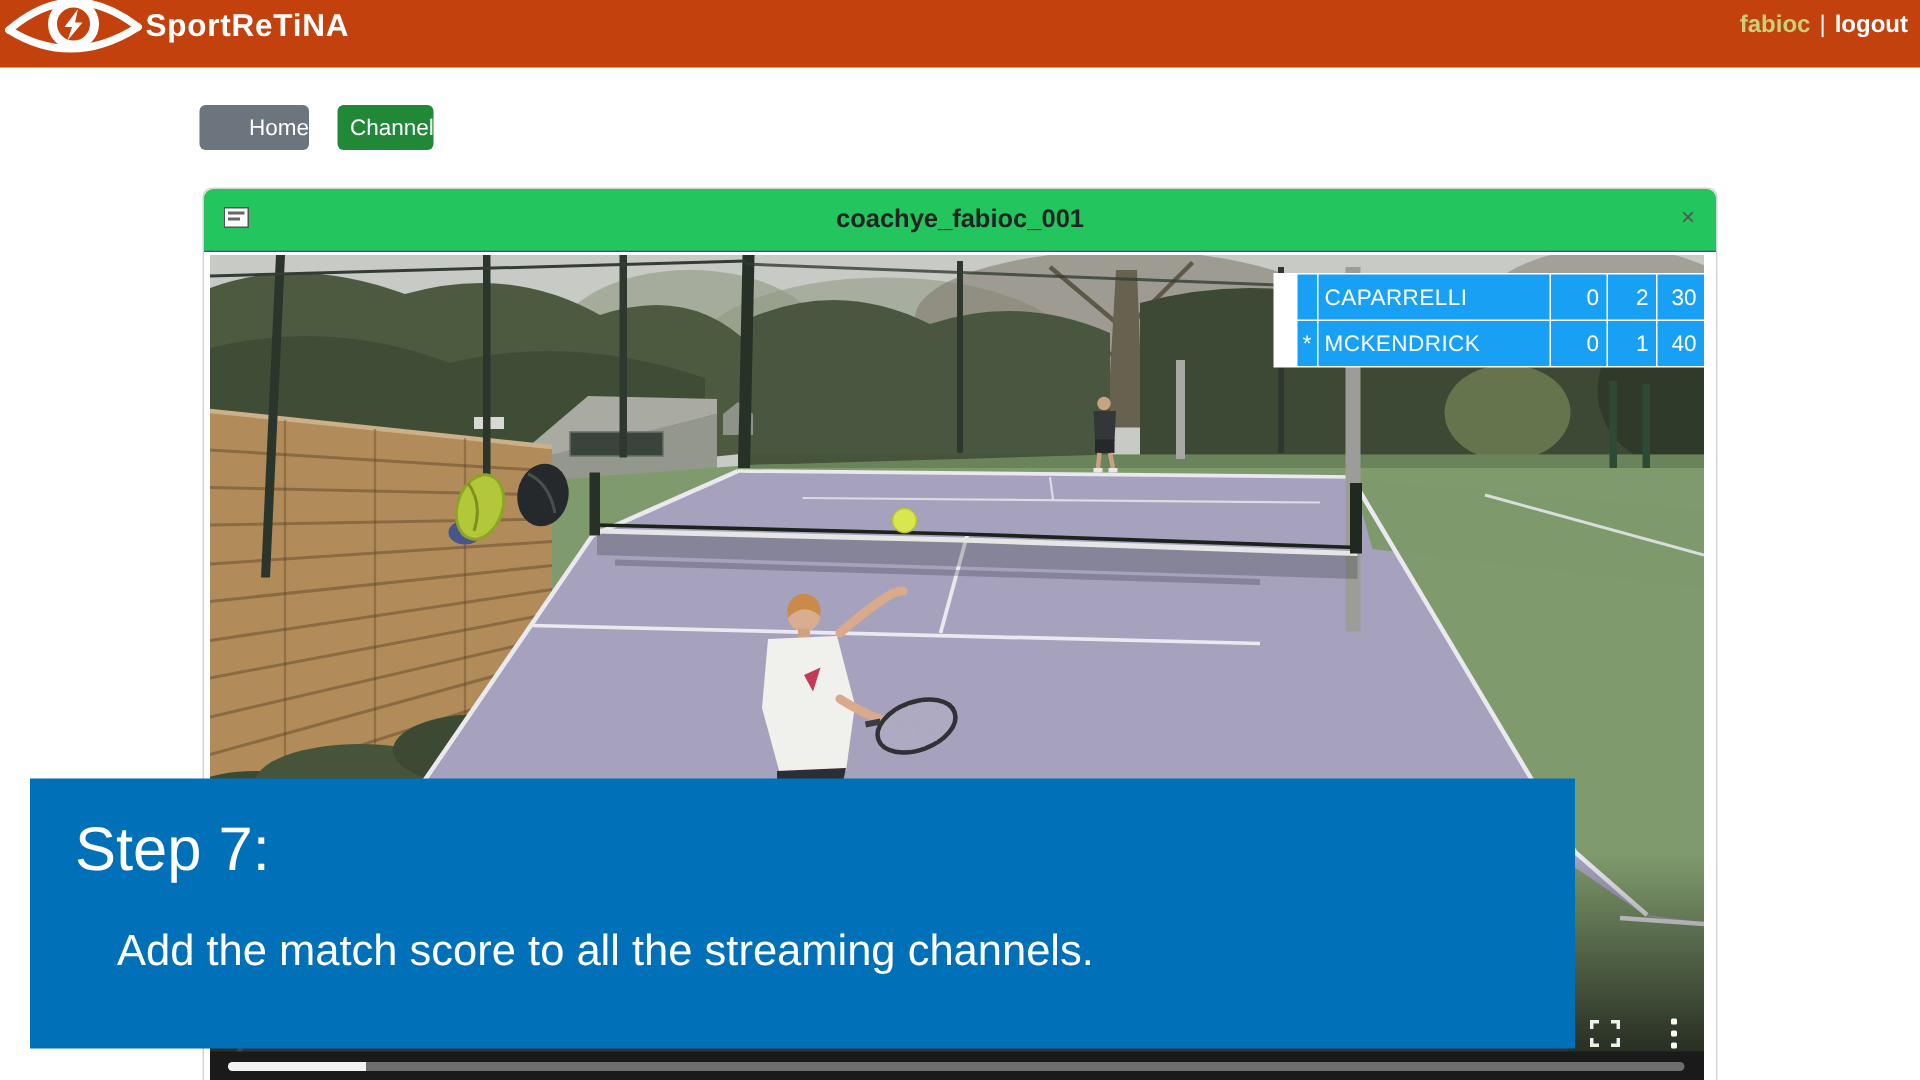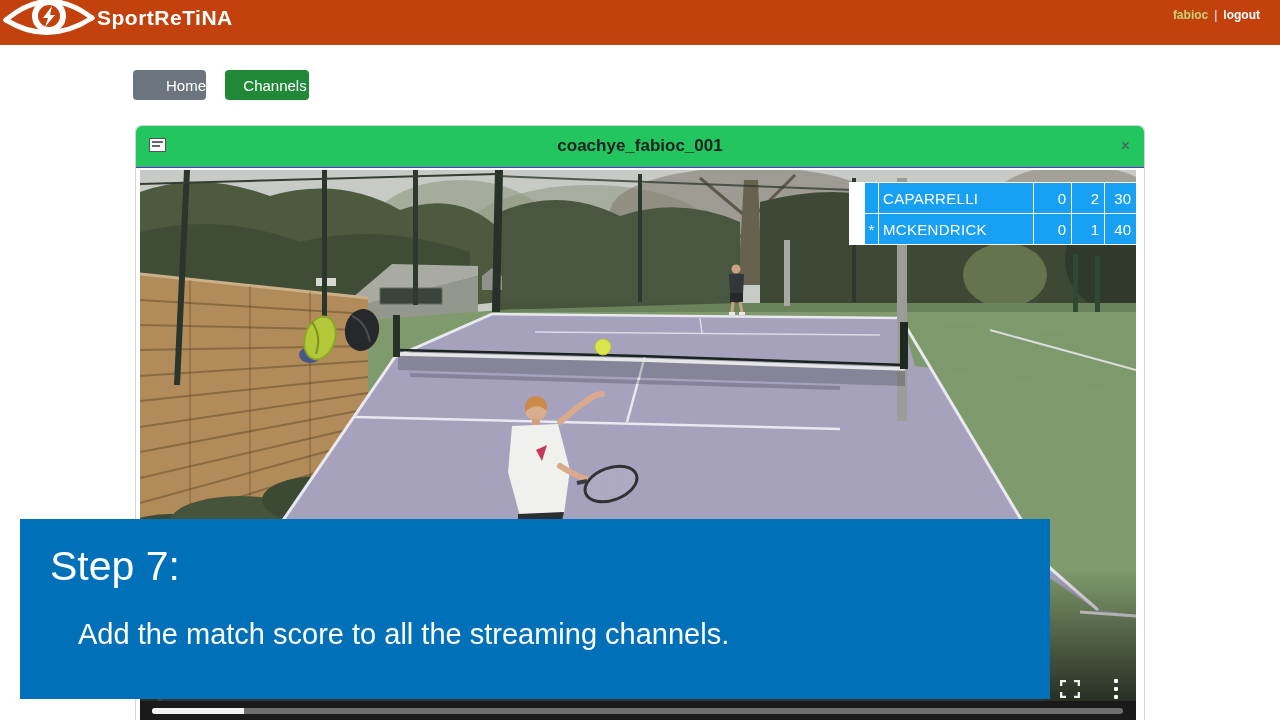--- a/index.html
+++ b/index.html
@@ -5,31 +5,31 @@
   * { margin:0; padding:0; box-sizing:border-box; }
   html,body { width:1280px; height:720px; overflow:hidden; background:#fff;
               font-family:"Liberation Sans", sans-serif; }
 
   
   .app-header { position:absolute; left:0; top:0; width:1280px; height:45px;
                 background:#c2410c; z-index:5; }
   .logo-wrap { position:absolute; left:2px; top:-6px; width:96px; height:50px; }
   .brand { position:absolute; left:97px; top:6px; color:#fff; font-size:21px;
            font-weight:600; letter-spacing:.5px; }
-  .user-area { position:absolute; right:20px; top:8px; font-size:12px; }
+  .user-area { position:absolute; right:8px; top:8px; font-size:16px; }
   .user-name { color:#c9d178; font-weight:600; }
   .user-sep { color:#eaf6ff; margin:0 6px; }
   .logout { color:#fff; font-weight:700; cursor:pointer; text-decoration:none; }
 
   
   .btn { position:absolute; top:70px; height:30px; border:none; border-radius:4px;
          color:#fff; font-size:15px; font-family:inherit; cursor:pointer;
          display:flex; align-items:center; justify-content:center;padding-left:33px; }
   .btn-home { left:133px; width:73px; background:#6c757d; }
-  .btn-channels { left:225px; width:84px; background:#218838; }
+  .btn-channels { left:225px; width:64px; background:#218838; }
   .caret { display:inline-block; margin-left:7px; width:0; height:0;
            border-left:5px solid transparent; border-right:5px solid transparent;
            border-top:5px solid #fff; }
 
   
   .panel { position:absolute; left:135px; top:125px; width:1010px; height:620px;
            background:#fff; border:1px solid #d4d4d4; border-radius:6px 6px 0 0; }
   .panel-header { position:relative; height:42px; background:#22c55e;
                   border-bottom:1px solid #6d28d9; border-radius:6px 6px 0 0; }
   .panel-title { position:absolute; left:0; right:0; top:10px; text-align:center;

